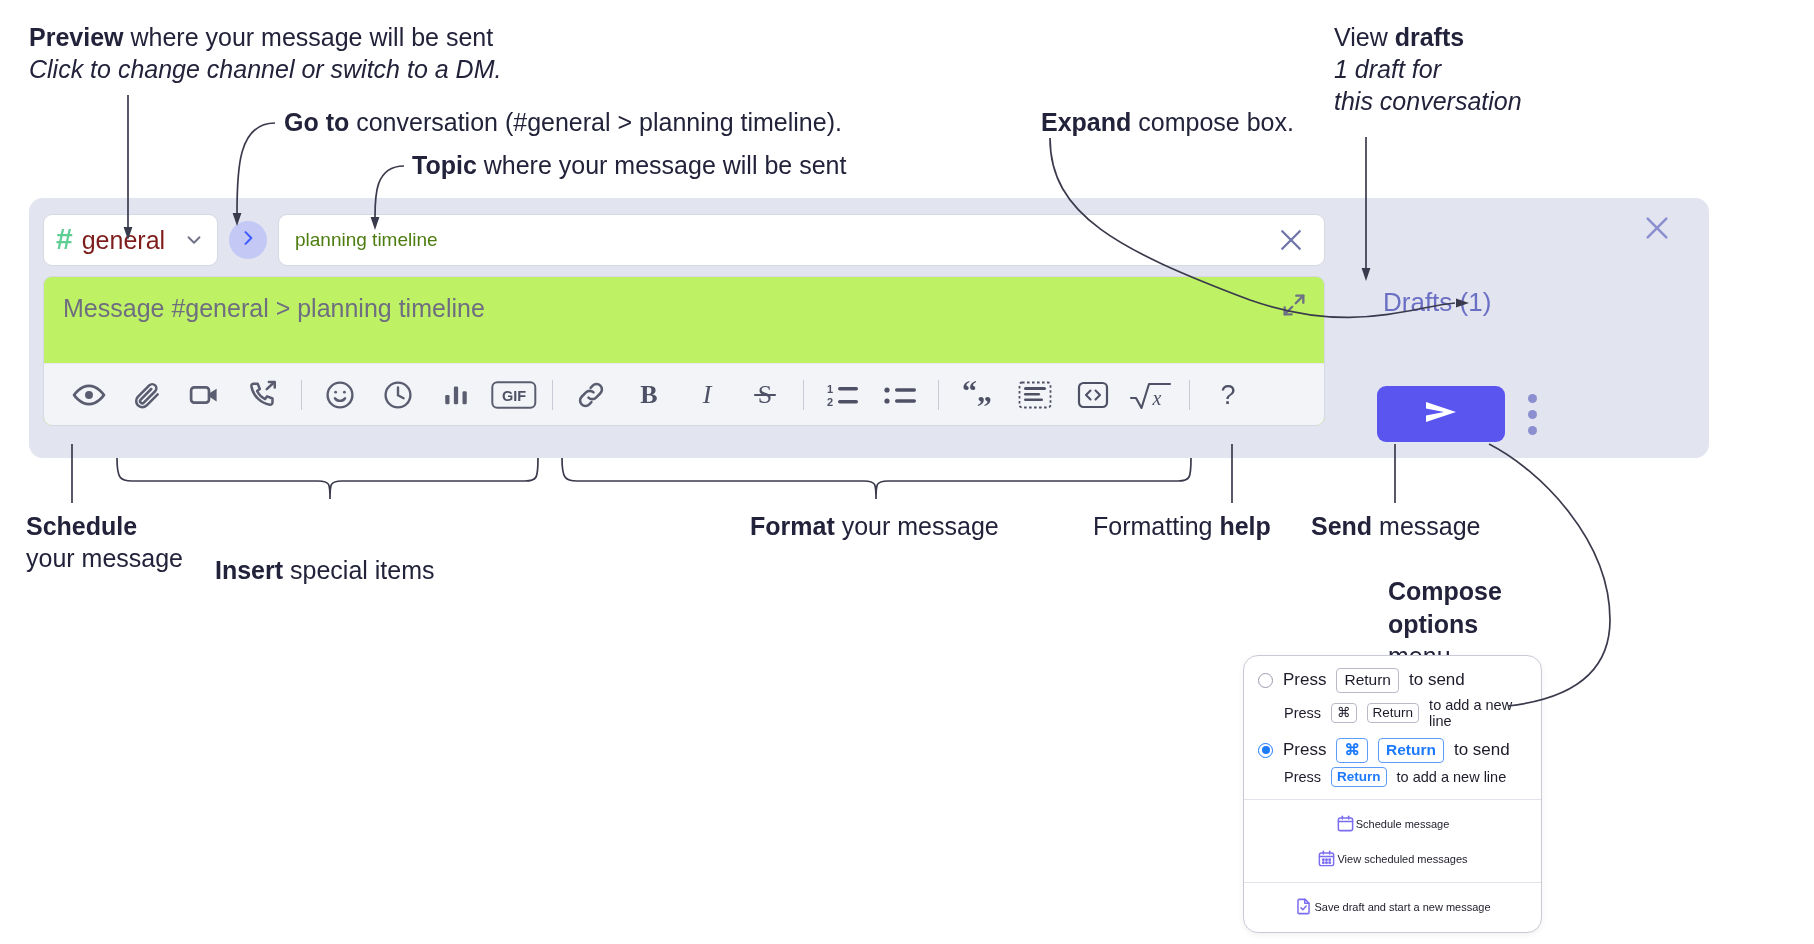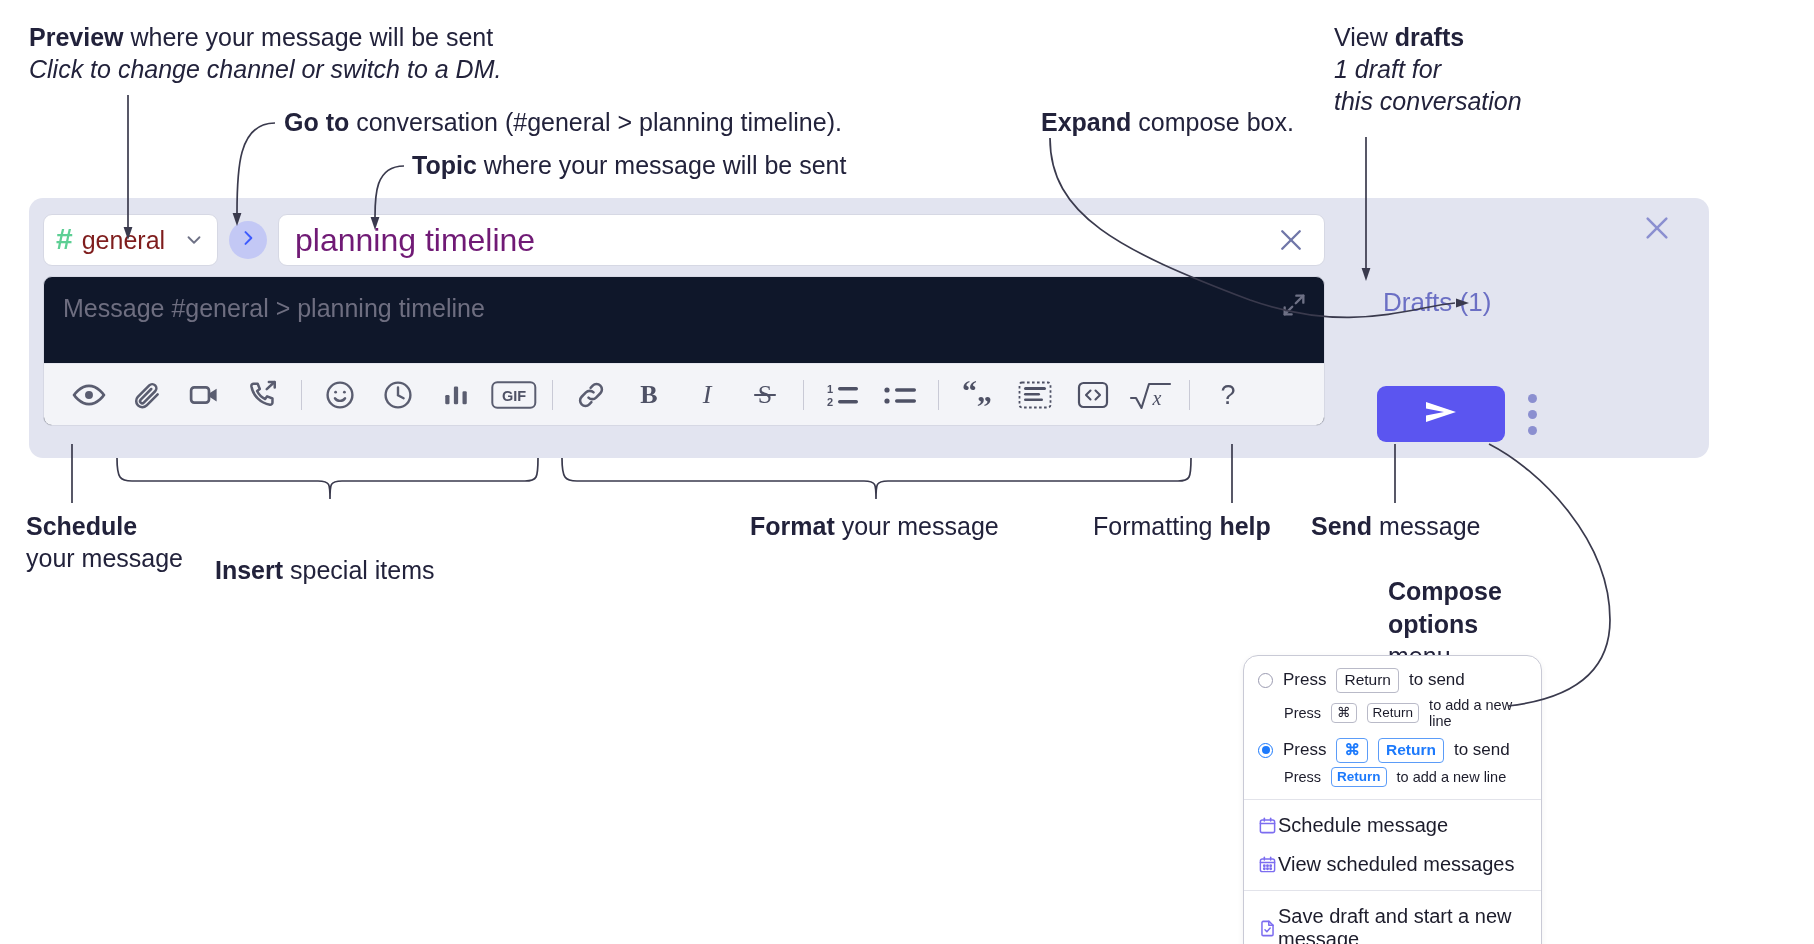--- a/index.html
+++ b/index.html
@@ -57,26 +57,26 @@
   .goto-btn {
     width: 38px; height: 38px; border-radius: 50%;
     background:#c3c8f5; display:flex; align-items:center; justify-content:center;
     flex: 0 0 38px;
   }
   .topic-field {
     flex: 1 1 auto; height: 52px;
     background:#fff; border:1px solid #d6d8e4; border-radius:9px;
     display:flex; align-items:center; padding: 0 14px 0 16px;
   }
-  .topic-text { font-size: 32px; color:#701a75; flex:1 1 auto; }
+  .topic-text { font-size: 19px; color:#4d7c0f; flex:1 1 auto; }
   .topic-clear { display:flex; padding-right:4px; }
 
   .msg-box {
     margin-top: 10px;
-    background:#0f172a; border:1px solid #d6d8e4; border-radius:9px;
+    background:#bef264; border:1px solid #d6d8e4; border-radius:9px;
     overflow:hidden;
   }
   .msg-input-area {
     height: 86px; position:relative; display:flex; align-items:flex-start;
     padding: 17px 18px 0 19px;
   }
   .msg-placeholder { font-size: 25px; color:#6e6e80; }
   .expand-btn { position:absolute; right: 16px; top: 14px; }
 
   .toolbar {
@@ -123,21 +123,21 @@
   .radio.on::after { content:""; width:8px; height:8px; border-radius:50%; background:#1d7afc; display:block; }
   .key {
     display:inline-flex; align-items:center; justify-content:center;
     border:1px solid #b9bac8; border-radius:4px; background:#fff;
     padding: 1px 7px; font-size: 15.5px; line-height: 1.35; color:#1c1c2b;
   }
   .mrow.sub .key { font-size: 13.5px; padding: 0 5px; }
   .key.blue { border-color:#5b9cf8; color:#1d7afc; font-weight:600; }
   .mrow.main .t { font-size: 17px; }
   .divider { height:1px; background:#e2e3ea; }
-  .mitem { display:flex; align-items:center; padding: 8px 14px; font-size: 20px; }
+  .mitem { display:flex; align-items:center; padding: 8px 14px; font-size: 11px; justify-content: center; }
   .mitem .ic { display:flex; flex:0 0 20px; }
 </style>
 </head>
 <body>
 
 <div class="stage">
 
   <div class="anno" style="left:29px; top:22px;">
     <div><b>Preview</b><span class="lt"> where your message will be sent</span></div>
     <div><i>Click to change channel or switch to a DM.</i></div>

